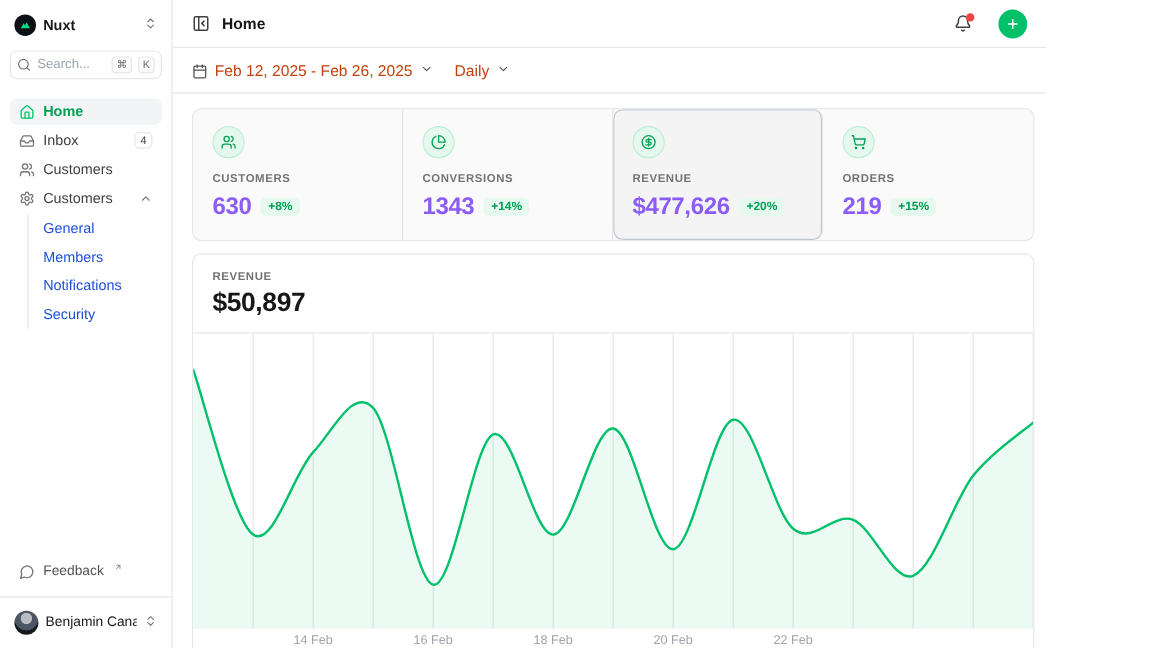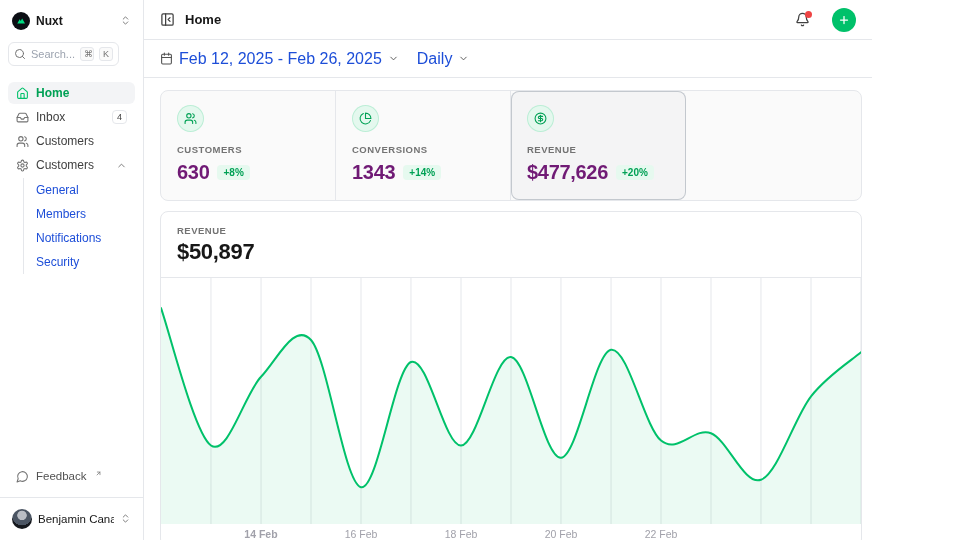--- a/index.html
+++ b/index.html
@@ -9,21 +9,21 @@
 
   
   .sidebar { width:144px; flex:0 0 144px; border-right:1px solid #e5e7eb;
     display:flex; flex-direction:column; background:#fff; }
   .side-top { padding:10px 8px 6px 8px; }
   .brand-row { display:flex; align-items:center; gap:6px; padding:2px 4px; border-radius:6px; cursor:pointer; }
   .brand-logo { width:18px; height:18px; border-radius:50%; background:#0c0f14;
     display:flex; align-items:center; justify-content:center; flex:0 0 18px; }
   .brand-name { font-size:12px; font-weight:700; color:#171717; flex:1; }
   .updown { color:#737373; }
-  .searchbox { margin:10px 16px 4px 0; height:24px; border:1px solid #e5e7eb; border-radius:6px;
+  .searchbox { margin:10px 0 4px 0; height:24px; border:1px solid #e5e7eb; border-radius:6px;
     display:flex; align-items:center; gap:5px; padding:0 5px; background:#fff; cursor:text; }
   .searchbox .ph { font-size:11px; color:#9ca3af; flex:1; }
   .kbd { font-size:9px; color:#737373; border:1px solid #e5e7eb; background:#fafafa;
     border-radius:3px; padding:1px 3px; min-width:14px; text-align:center; line-height:10px; }
   .nav { padding:6px 8px; flex:1 1 auto; }
   .nav-item { display:flex; align-items:center; gap:7px; padding:4px 8px; border-radius:6px;
     font-size:12px; color:#404040; cursor:pointer; margin-bottom:2px; }
   .nav-item .ni-label { flex:1; }
   .nav-item.active { background:#f3f4f6; color:var(--green-text,#00a155); font-weight:600; }
   .nav-item.active svg { color:var(--green,#00c16a); }
@@ -49,39 +49,39 @@
     align-items:center; padding:0 16px; gap:10px; }
   .panel-btn { color:#404040; display:flex; cursor:pointer; }
   .page-title { font-size:13px; font-weight:700; flex:1; }
   .bell-btn { position:relative; display:flex; color:#404040; cursor:pointer; margin-right:12px; }
   .bell-dot { position:absolute; top:-1px; right:-2px; width:7px; height:7px; border-radius:50%;
     background:var(--red,#ef4444); }
   .plus-btn { width:24px; height:24px; border-radius:50%; background:var(--green,#00c16a);
     display:flex; align-items:center; justify-content:center; color:#fff; cursor:pointer; border:none; }
   .toolbar { height:38px; flex:0 0 38px; border-bottom:1px solid #e5e7eb; display:flex;
     align-items:center; gap:18px; padding:0 16px; }
-  .tb-btn { display:flex; align-items:center; gap:6px; font-size:16px; font-weight:500;
-    color:#1d4ed8; cursor:pointer; }
+  .tb-btn { display:flex; align-items:flex-end; gap:6px; font-size:13px; font-weight:500;
+    color:#c2410c; cursor:pointer; }
   .tb-btn svg { color:#525252; }
   .tb-btn .chev { color:#737373; }
 
   .content { padding:12px 10px 0 16px; overflow:hidden; }
 
   
   .stats { display:grid; grid-template-columns:repeat(4,1fr); background:#fafafa;
     border:1px solid #e5e7eb; border-radius:8px; }
   .stat-card { padding:14px 16px 16px 16px; border-right:1px solid #e5e7eb; cursor:pointer; }
   .stat-card:last-child { border-right:none; }
   .stat-card.selected { background:#f4f4f5; box-shadow:inset 0 0 0 1px #c3c8ce; border-radius:8px; }
   .stat-icon { width:27px; height:27px; border-radius:50%; background:#e4f8ee;
     box-shadow:inset 0 0 0 1px rgba(0,193,106,0.18);
     display:flex; align-items:center; justify-content:center; color:var(--green-text,#00a155); }
   .stat-label { margin-top:12px; font-size:9.5px; font-weight:600; letter-spacing:.5px; color:#737373; }
   .stat-value-row { margin-top:6px; display:flex; align-items:center; gap:8px; }
-  .stat-value { font-size:20px; font-weight:700; color:#701a75; letter-spacing:-.3px; }
+  .stat-value { font-size:20px; font-weight:700; color:#8b5cf6; letter-spacing:-.3px; }
   .delta-badge { font-size:10px; font-weight:600; color:var(--green-text,#00a155);
     background:#e6f9ef; border-radius:4px; padding:2px 6px; }
 
   
   .chart-card { margin-top:10px; border:1px solid #e5e7eb; border-radius:8px; background:#fff;
     height:336px; overflow:hidden; }
   .chart-head { padding:13px 16px 12px 16px; }
   .chart-label { font-size:9.5px; font-weight:600; letter-spacing:.5px; color:#737373; }
   .chart-value { margin-top:3px; font-size:22px; font-weight:700; letter-spacing:-.3px; }
   .chart-plot { border-top:1px solid #e5e7eb; position:relative; height:246px; }
@@ -299,20 +299,34 @@
                 <path d="M16 8h-6a2 2 0 1 0 0 4h4a2 2 0 1 1 0 4H8"></path>
                 <path d="M12 18V6"></path>
               </svg>
           </div>
           <div class="stat-label">REVENUE</div>
           <div class="stat-value-row">
             <span class="stat-value">$477,626</span>
             <span class="delta-badge">+20%</span>
           </div>
         </div>
+        <div class="stat-card">
+          <div class="stat-icon">
+            <svg width="13" height="13" viewBox="0 0 24 24" fill="none" stroke="currentColor" stroke-width="2" stroke-linecap="round" stroke-linejoin="round">
+                <circle cx="8" cy="21" r="1"></circle>
+                <circle cx="19" cy="21" r="1"></circle>
+                <path d="M2.05 2.05h2l2.66 12.42a2 2 0 0 0 2 1.58h9.78a2 2 0 0 0 1.95-1.57l1.65-7.43H5.12"></path>
+              </svg>
+          </div>
+          <div class="stat-label">ORDERS</div>
+          <div class="stat-value-row">
+            <span class="stat-value">219</span>
+            <span class="delta-badge">+15%</span>
+          </div>
+        </div>
       </div>
 
       <div class="chart-card">
         <div class="chart-head">
           <div class="chart-label">REVENUE</div>
           <div class="chart-value">$50,897</div>
         </div>
         <div class="chart-plot">
           <svg viewBox="0 0 790 246" preserveAspectRatio="none">
               <line x1="56.4" y1="0" x2="56.4" y2="246" stroke="#e5e7eb" stroke-width="1" vector-effect="non-scaling-stroke"></line>
@@ -327,21 +341,21 @@
               <line x1="564.3" y1="0" x2="564.3" y2="246" stroke="#e5e7eb" stroke-width="1" vector-effect="non-scaling-stroke"></line>
               <line x1="620.7" y1="0" x2="620.7" y2="246" stroke="#e5e7eb" stroke-width="1" vector-effect="non-scaling-stroke"></line>
               <line x1="677.1" y1="0" x2="677.1" y2="246" stroke="#e5e7eb" stroke-width="1" vector-effect="non-scaling-stroke"></line>
               <line x1="733.6" y1="0" x2="733.6" y2="246" stroke="#e5e7eb" stroke-width="1" vector-effect="non-scaling-stroke"></line>
               <line x1="790.0" y1="0" x2="790.0" y2="246" stroke="#e5e7eb" stroke-width="1" vector-effect="non-scaling-stroke"></line>
               <path d="M0.0,30.1C9.4,53.0 37.6,156.0 56.4,167.5C75.2,178.9 94.0,116.4 112.9,98.8C131.7,81.2 150.5,43.6 169.3,62.0C188.1,80.4 206.9,205.5 225.7,209.2C244.5,212.9 263.3,91.0 282.1,84.0C301.0,77.1 319.8,168.3 338.6,167.5C357.4,166.7 376.2,77.1 395.0,79.1C413.8,81.2 432.6,181.0 451.4,179.7C470.2,178.5 489.0,74.6 507.9,71.8C526.7,68.9 545.5,148.7 564.3,162.6C583.1,176.5 601.9,148.7 620.7,155.2C639.5,161.8 658.3,208.0 677.1,201.8C696.0,195.7 714.8,139.6 733.6,118.3C752.4,97.1 780.6,81.6 790.0,74.2 L790,246 L0,246 Z" fill="rgba(0,193,106,0.08)"></path>
               <path d="M0.0,30.1C9.4,53.0 37.6,156.0 56.4,167.5C75.2,178.9 94.0,116.4 112.9,98.8C131.7,81.2 150.5,43.6 169.3,62.0C188.1,80.4 206.9,205.5 225.7,209.2C244.5,212.9 263.3,91.0 282.1,84.0C301.0,77.1 319.8,168.3 338.6,167.5C357.4,166.7 376.2,77.1 395.0,79.1C413.8,81.2 432.6,181.0 451.4,179.7C470.2,178.5 489.0,74.6 507.9,71.8C526.7,68.9 545.5,148.7 564.3,162.6C583.1,176.5 601.9,148.7 620.7,155.2C639.5,161.8 658.3,208.0 677.1,201.8C696.0,195.7 714.8,139.6 733.6,118.3C752.4,97.1 780.6,81.6 790.0,74.2" fill="none" stroke="#00c16a" stroke-width="2" stroke-linecap="round" vector-effect="non-scaling-stroke"></path>
             </svg>
         </div>
         <div class="x-axis">
-            <span class="x-tick" style="left: 14.2857%; font-weight: bold;">14 Feb</span>
+            <span class="x-tick" style="left: 14.2857%;">14 Feb</span>
             <span class="x-tick" style="left: 28.5714%;">16 Feb</span>
             <span class="x-tick" style="left: 42.8571%;">18 Feb</span>
             <span class="x-tick" style="left: 57.1429%;">20 Feb</span>
             <span class="x-tick" style="left: 71.4286%;">22 Feb</span>
             <span class="x-tick" style="left: 85.7143%; margin-top: 35px;">24 Feb</span>
           </div>
       </div>
 
     </div>
   </div>

